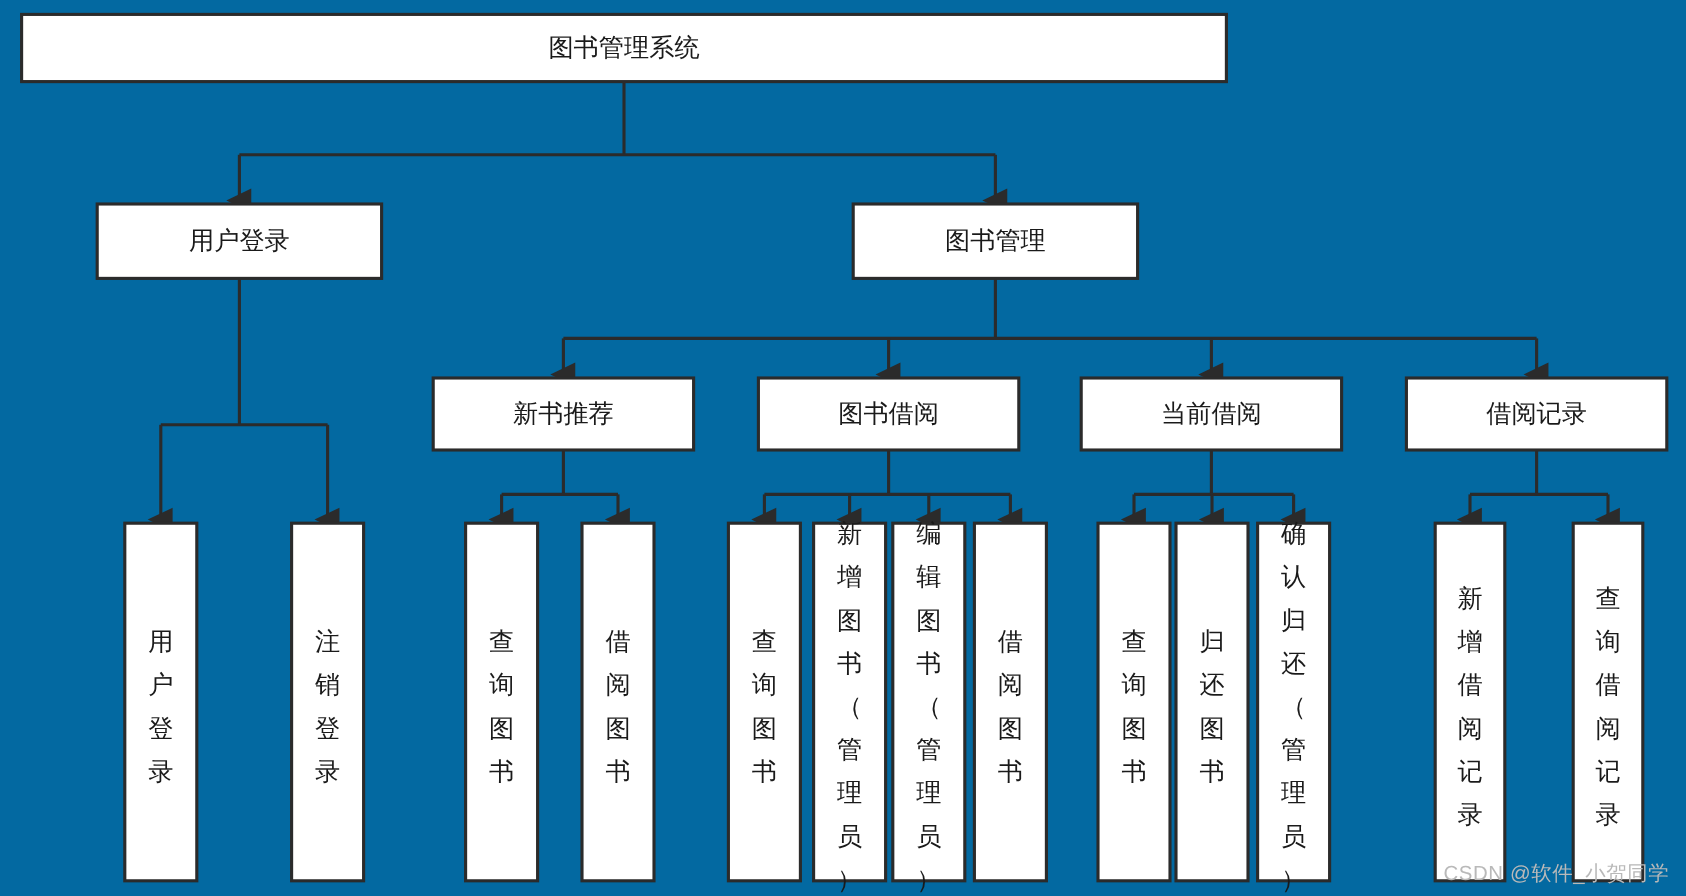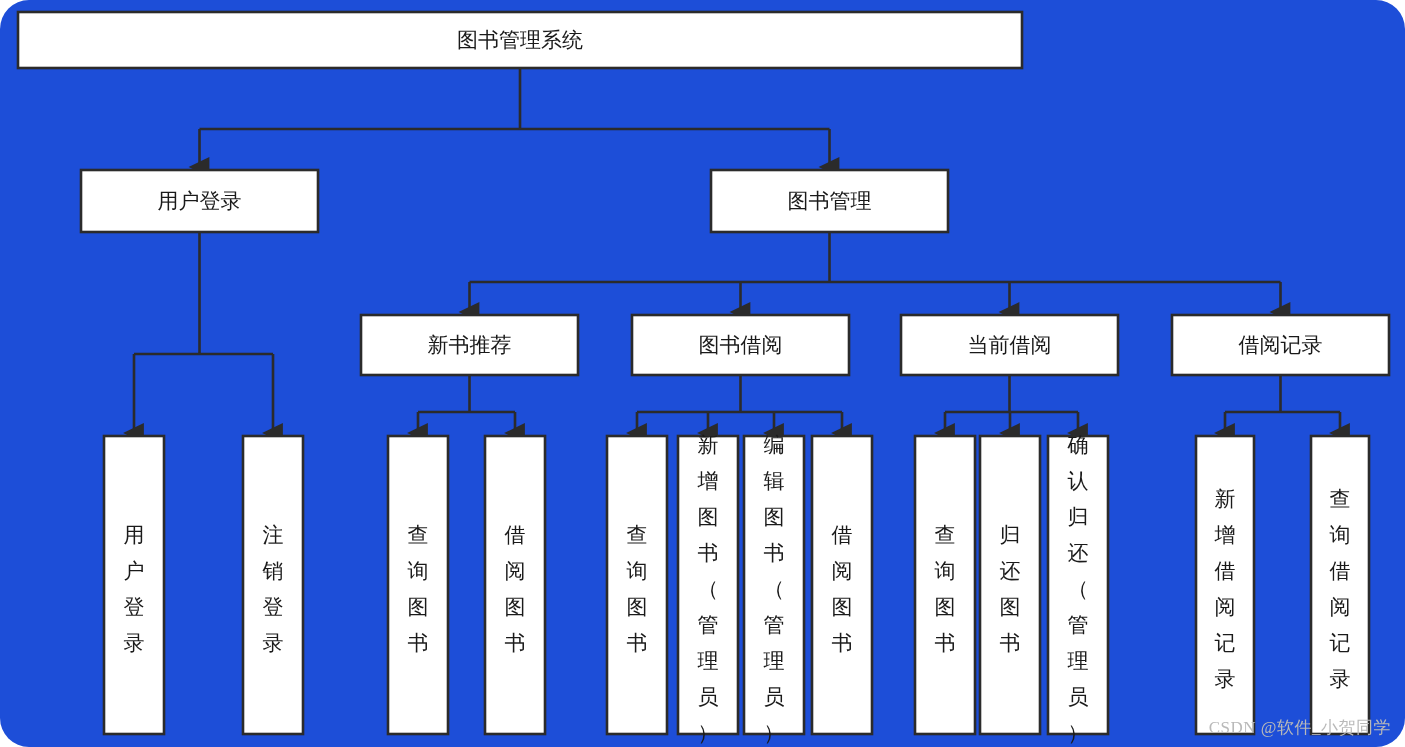--- a/index.html
+++ b/index.html
@@ -10,22 +10,21 @@
   body {
     width: 1405px;
     height: 747px;
     font-family: "Liberation Sans", "DejaVu Sans", sans-serif;
     overflow: hidden;
   }
   #diagram-root {
     position: relative;
     width: 1405px;
     height: 747px;
-    background: #1d4ed8;
-    border-radius: 29px;
+    background: #0369a1;
   }
   svg.diagram-canvas {
     position: absolute;
     left: 0;
     top: 0;
     width: 1405px;
     height: 747px;
   }
   .node-box {
     fill: #ffffff;
@@ -49,21 +48,21 @@
   .node-label-v {
     font-family: "Liberation Sans", "DejaVu Sans", sans-serif;
     font-size: 21px;
     fill: #1a1a1a;
     text-anchor: middle;
   }
   .watermark {
     position: absolute;
     right: 14px;
     bottom: 8px;
-    font-family: Liberation Serif, serif;
+    font-family: Liberation Sans, sans-serif;
     font-size: 17px;
     color: #b9b9b9;
     letter-spacing: 0.5px;
     white-space: nowrap;
     user-select: none;
   }
 </style>
 </head>
 <body>
 

